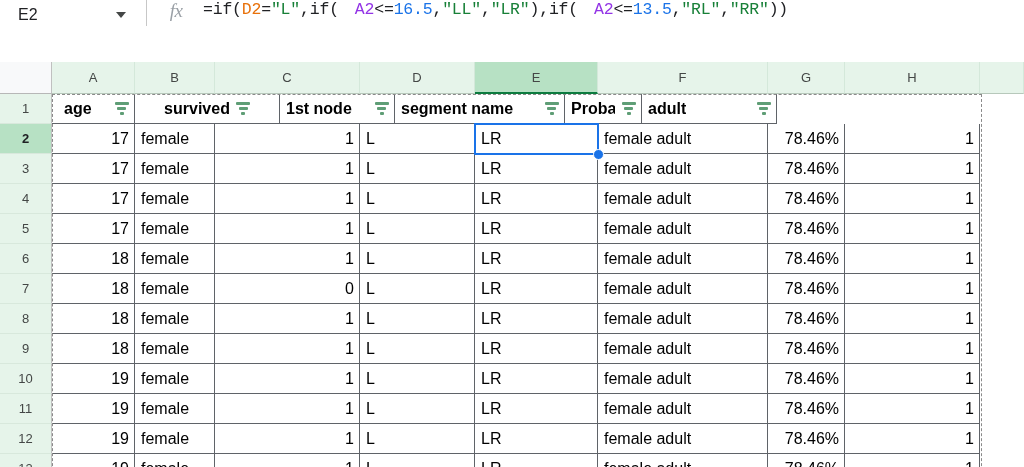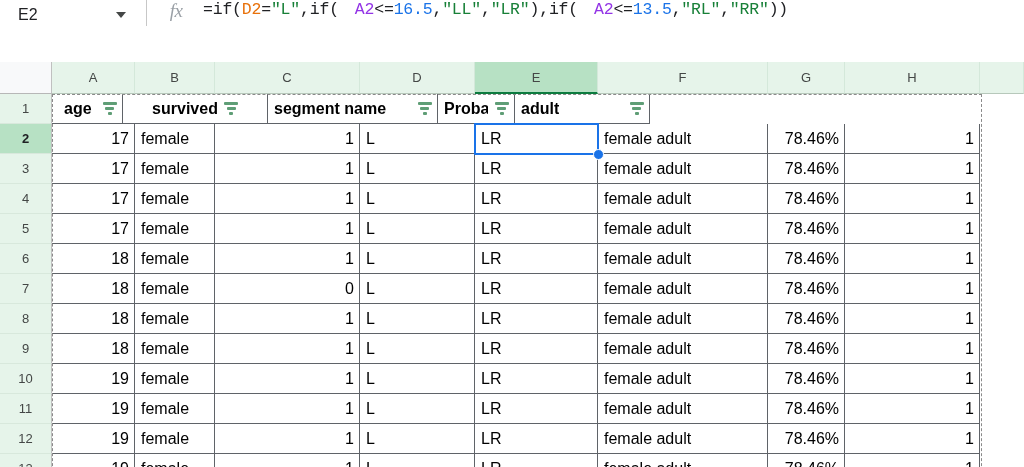--- a/index.html
+++ b/index.html
@@ -293,30 +293,38 @@
           <div class="rowhead" style="height: 30px;">7</div>
           <div class="rowhead" style="height: 30px;">8</div>
           <div class="rowhead" style="height: 30px;">9</div>
           <div class="rowhead" style="height: 30px;">10</div>
           <div class="rowhead" style="height: 30px;">11</div>
           <div class="rowhead" style="height: 30px;">12</div>
           <div class="rowhead" style="height: 30px;">13</div>
         </div>
       <div class="cells-area" id="cells-area">
           <div class="row" style="height: 30px;">
-            <div class="cell header txt" style="width: 71px; padding-left: 12px;">
+            <div class="cell header txt" style="width: 83px; padding-left: 12px;">
               <span class="hdr-label">age</span>
               <span class="filter-icon">
                 <i></i>
                 <i></i>
                 <i></i>
               </span>
             </div>
             <div class="cell header txt" style="width: 145px; justify-content: center;">
               <span class="hdr-label">survived</span>
+              <span class="filter-icon">
+                <i></i>
+                <i></i>
+                <i></i>
+              </span>
+            </div>
+            <div class="cell header txt" style="width: 115px;">
+              <span class="hdr-label">1st node</span>
               <span class="filter-icon">
                 <i></i>
                 <i></i>
                 <i></i>
               </span>
             </div>
             <div class="cell header txt" style="width: 170px;">
               <span class="hdr-label">segment name</span>
               <span class="filter-icon">
                 <i></i>

